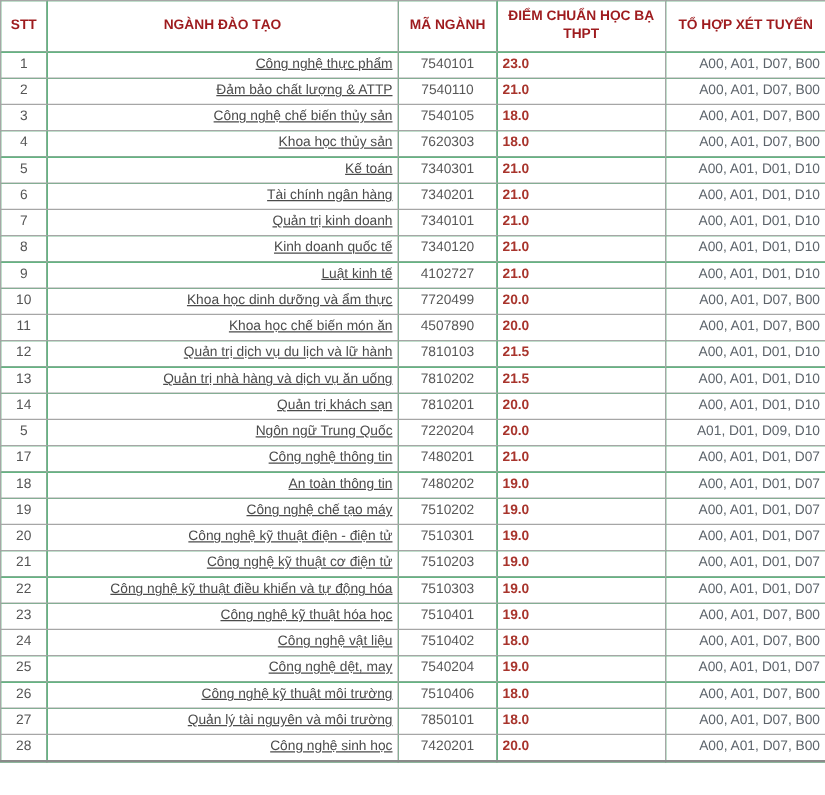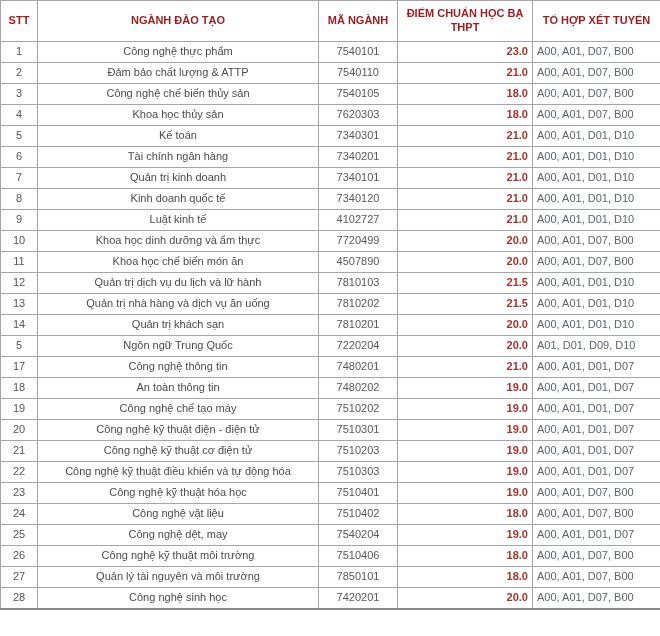--- a/index.html
+++ b/index.html
@@ -30,24 +30,24 @@
     height: 41px;
     color: #9e1b1e;
     font-weight: bold;
     text-align: center;
     vertical-align: middle;
     white-space: normal;
     padding: 2px 6px;
   }
   table.scores tbody td { height: 21px; vertical-align: middle; }
   td.stt   { text-align: center; color: #555555; }
-  td.nganh { text-align: center;   color: #4b4b4b; padding-left: 5px; }
+  td.nganh { text-align: right;   color: #4b4b4b; padding-left: 5px; text-decoration: underline; }
   td.ma    { text-align: center; color: #585858; }
-  td.diem  { text-align: right; color: #a8342c; font-weight: bold; }
-  td.tohop { text-align: left; color: #5d646b; }
+  td.diem  { text-align: left; color: #a8342c; font-weight: bold; }
+  td.tohop { text-align: right; color: #5d646b; }
 </style>
 </head>
 <body>
 
 <table class="scores">
   <colgroup>
     <col style="width:37px">
     <col style="width:281px">
     <col style="width:79px">
     <col style="width:135px">

